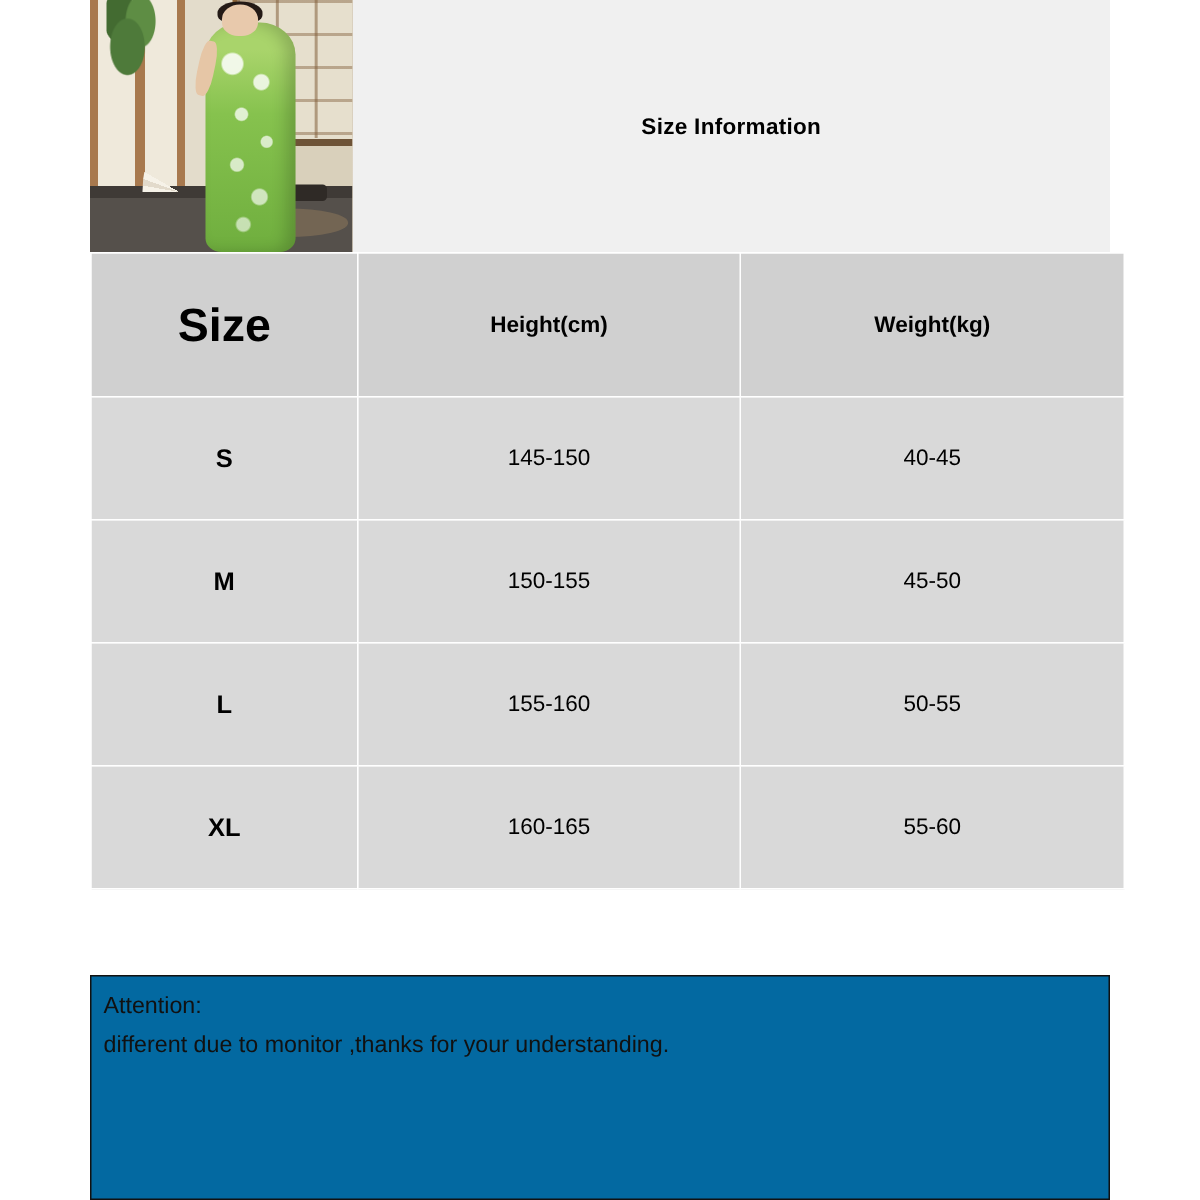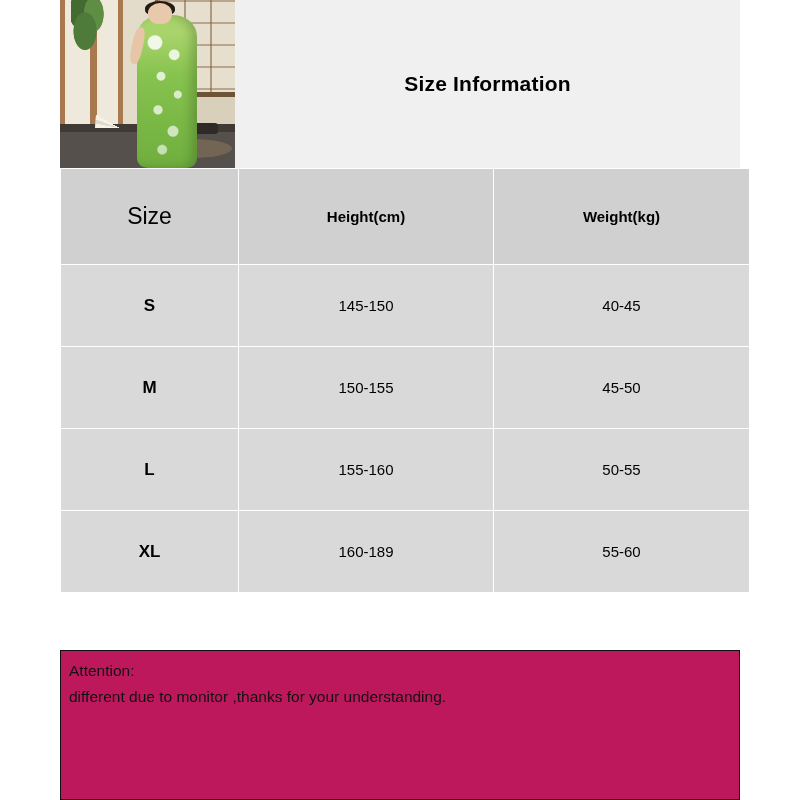--- a/index.html
+++ b/index.html
@@ -169,21 +169,21 @@
   }
 
   .title-area {
     flex: 1 1 auto;
     display: flex;
     align-items: center;
     justify-content: center;
     background: #f0f0f0;
   }
   .title-text {
-    font-size: 21px;
+    font-size: 15px;
     font-weight: bold;
     letter-spacing: .2px;
     color: #000;
   }
 
   
   .size-table {
     position: absolute;
     left: 60px;
     top: 168px;
@@ -203,22 +203,22 @@
     background: #d0d0d0;
   }
   .size-table tr.data-row td {
     height: 79px;
   }
   .col-size { width: 175px; }
   .col-height { width: 252px; }
   .col-weight { width: 253px; }
 
   .hdr-size {
-    font-size: 23px;
-    font-weight: normal;
+    font-size: 31px;
+    font-weight: bold;
   }
   .hdr-other {
     font-size: 15px;
     font-weight: bold;
   }
   .cell-size {
     font-size: 17px;
     font-weight: bold;
   }
   .cell-val {
@@ -227,21 +227,21 @@
 
   
   .attention {
     position: absolute;
     left: 60px;
     top: 650px;
     width: 680px;
     height: 150px;
     box-sizing: border-box;
     border: 1px solid #111;
-    background: #be185d;
+    background: #0369a1;
     padding: 7px 8px 0 8px;
   }
   .attention .line {
     font-size: 15.5px;
     line-height: 26px;
     color: #111;
     white-space: pre-wrap;
   }
 </style>
 </head>
@@ -291,21 +291,21 @@
       </tr>
 
       <tr class="data-row">
         <td class="cell-size">L</td>
         <td class="cell-val">155-160</td>
         <td class="cell-val">50-55</td>
       </tr>
 
       <tr class="data-row">
         <td class="cell-size">XL</td>
-        <td class="cell-val">160-189</td>
+        <td class="cell-val">160-165</td>
         <td class="cell-val">55-60</td>
       </tr>
 
     </tbody>
   </table>
 
   <div class="attention">
     <div class="line">Attention:</div>
     <div class="line">different due to monitor ,thanks for your understanding.</div>
   </div>

